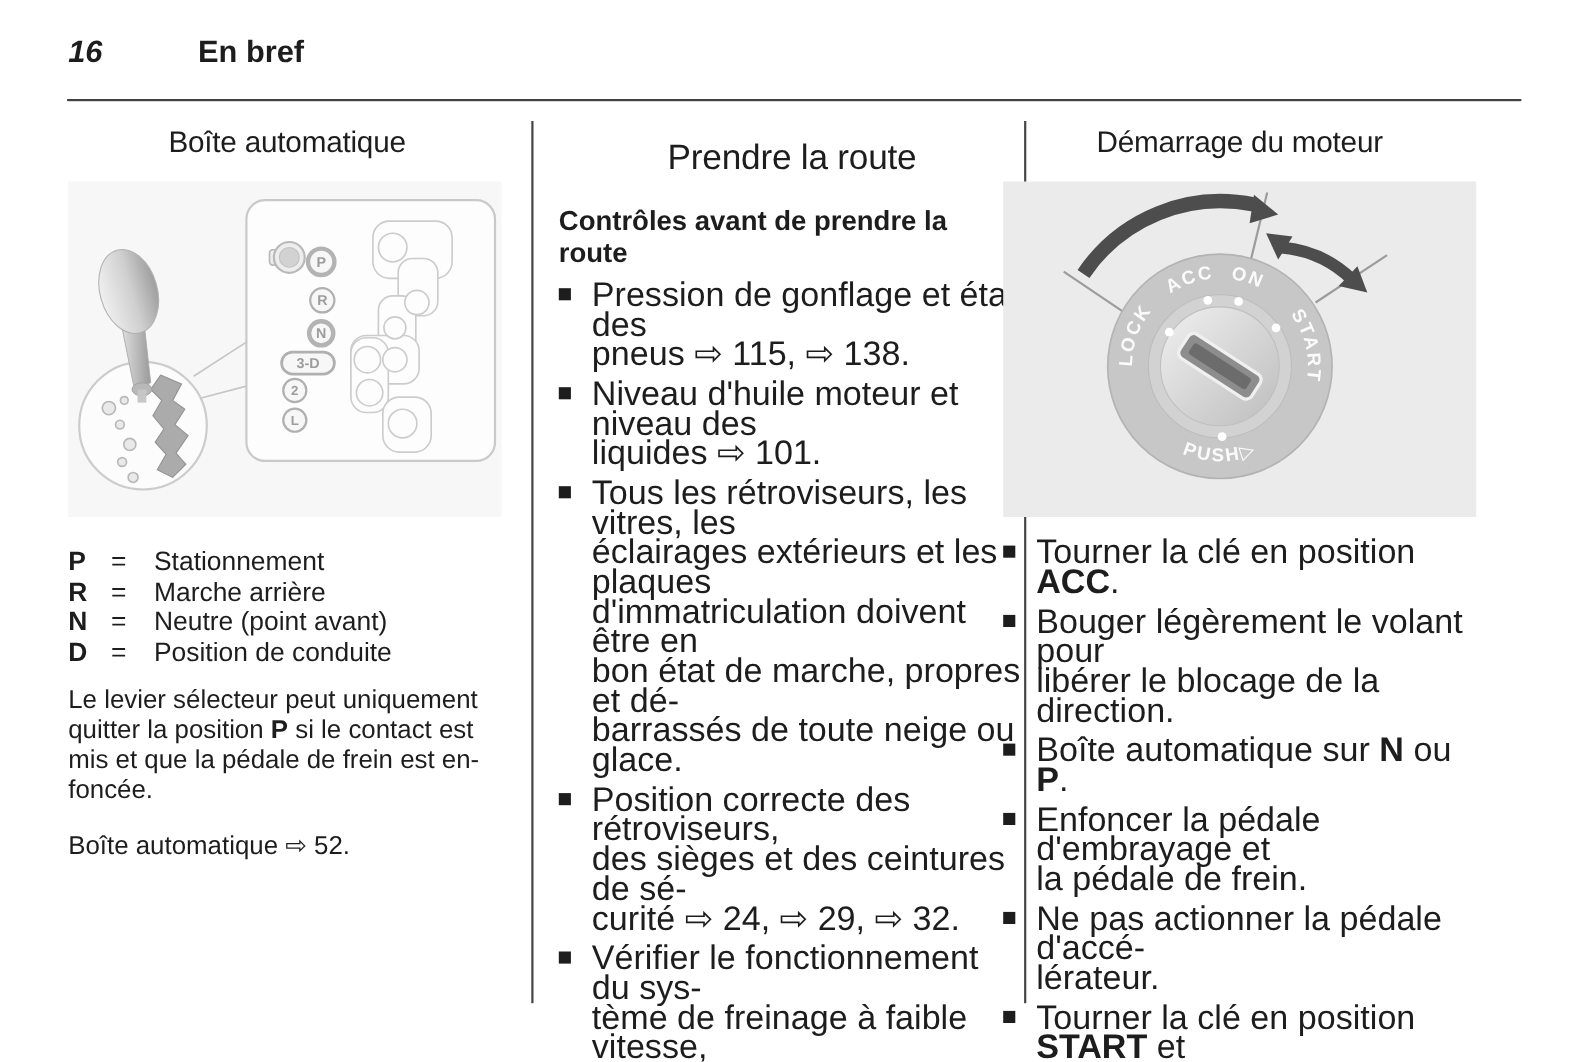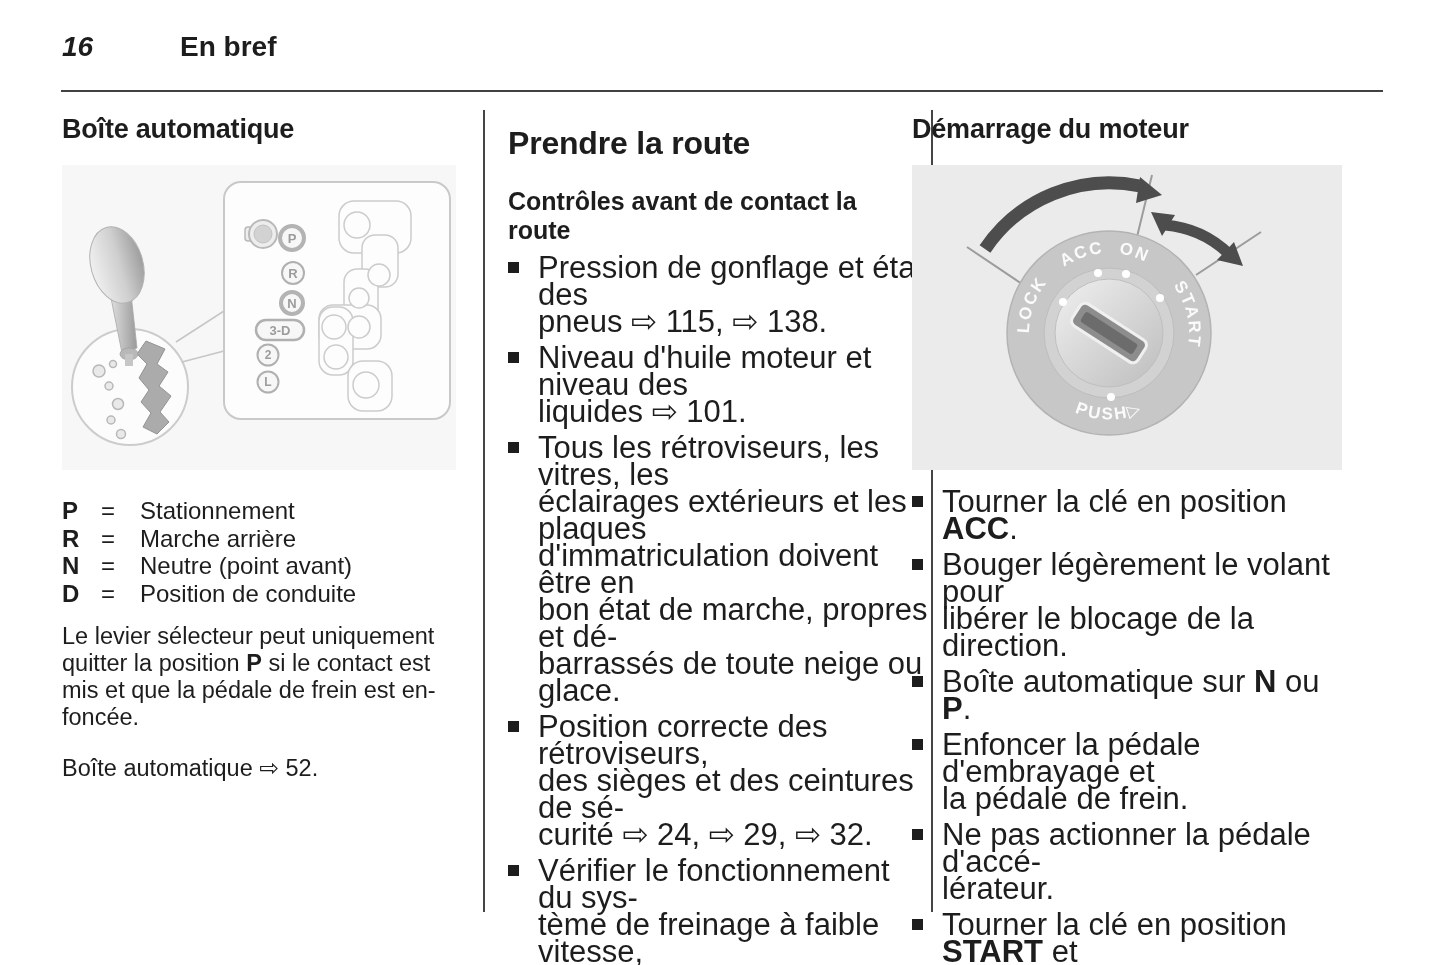--- a/index.html
+++ b/index.html
@@ -11,21 +11,21 @@
   .page-num{position:absolute;left:62px;top:32px;font-size:28px;font-weight:bold;line-height:30px;font-style:italic;}
   .chapter{position:absolute;left:180px;top:32px;font-size:28px;font-weight:bold;line-height:30px;}
   .head-rule{position:absolute;left:61px;top:90px;width:1322px;height:2px;background:#414141;}
   .vsep{position:absolute;top:110px;height:802px;width:2px;background:#454545;}
   #sep1{left:483px;}
   #sep2{left:931px;}
   .col{position:absolute;}
   #col1{left:62px;top:112px;width:398px;}
   #col2{left:508px;top:124px;width:424px;}
   #col3{left:912px;top:112px;width:430px;}
-  .sec-title{font-size:27px;font-weight:bold;line-height:34px;margin:0;letter-spacing:-0.2px;}
+  .sec-title{font-size:27px;font-weight:normal;line-height:34px;margin:0;letter-spacing:-0.2px;text-align:center;}
   .sec-title.big{font-size:32px;line-height:38px;}
   .subtitle{font-size:25px;font-weight:bold;line-height:28.5px;margin:25px 0 0 0;white-space:pre-line;}
   .figure{position:relative;margin-top:19px;height:305px;overflow:hidden;}
   #fig-gearbox{width:394px;background:#f7f7f7;}
   #fig-ignition{width:430px;background:#ebebeb;}
   .legend{margin-top:27px;font-size:24px;line-height:27.5px;}
   .legend-row{display:flex;}
   .legend-key{width:39px;font-weight:bold;}
   .legend-eq{width:39px;}
   .para{margin-top:16px;font-size:23.5px;line-height:27px;white-space:pre-line;}
@@ -158,21 +158,21 @@
 
   <p class="para"><span>Le levier sélecteur peut uniquement
 quitter la position </span><span class="b">P</span><span> si le contact est
 mis et que la pédale de frein est en-
 foncée.</span></p>
   <p class="ref">Boîte automatique ⇨ 52.</p>
 </div>
 
 <div class="col" id="col2">
   <h2 class="sec-title big">Prendre la route</h2>
-  <h3 class="subtitle">Contrôles avant de contact la
+  <h3 class="subtitle">Contrôles avant de prendre la
 route</h3>
   <ul class="bullets">
     <li><span class="sq"></span><span><span>Pression de gonflage et état des
 pneus ⇨ 115, ⇨ 138.</span></span></li>
     <li><span class="sq"></span><span><span>Niveau d'huile moteur et niveau des
 liquides ⇨ 101.</span></span></li>
     <li><span class="sq"></span><span><span>Tous les rétroviseurs, les vitres, les
 éclairages extérieurs et les plaques
 d'immatriculation doivent être en
 bon état de marche, propres et dé-

